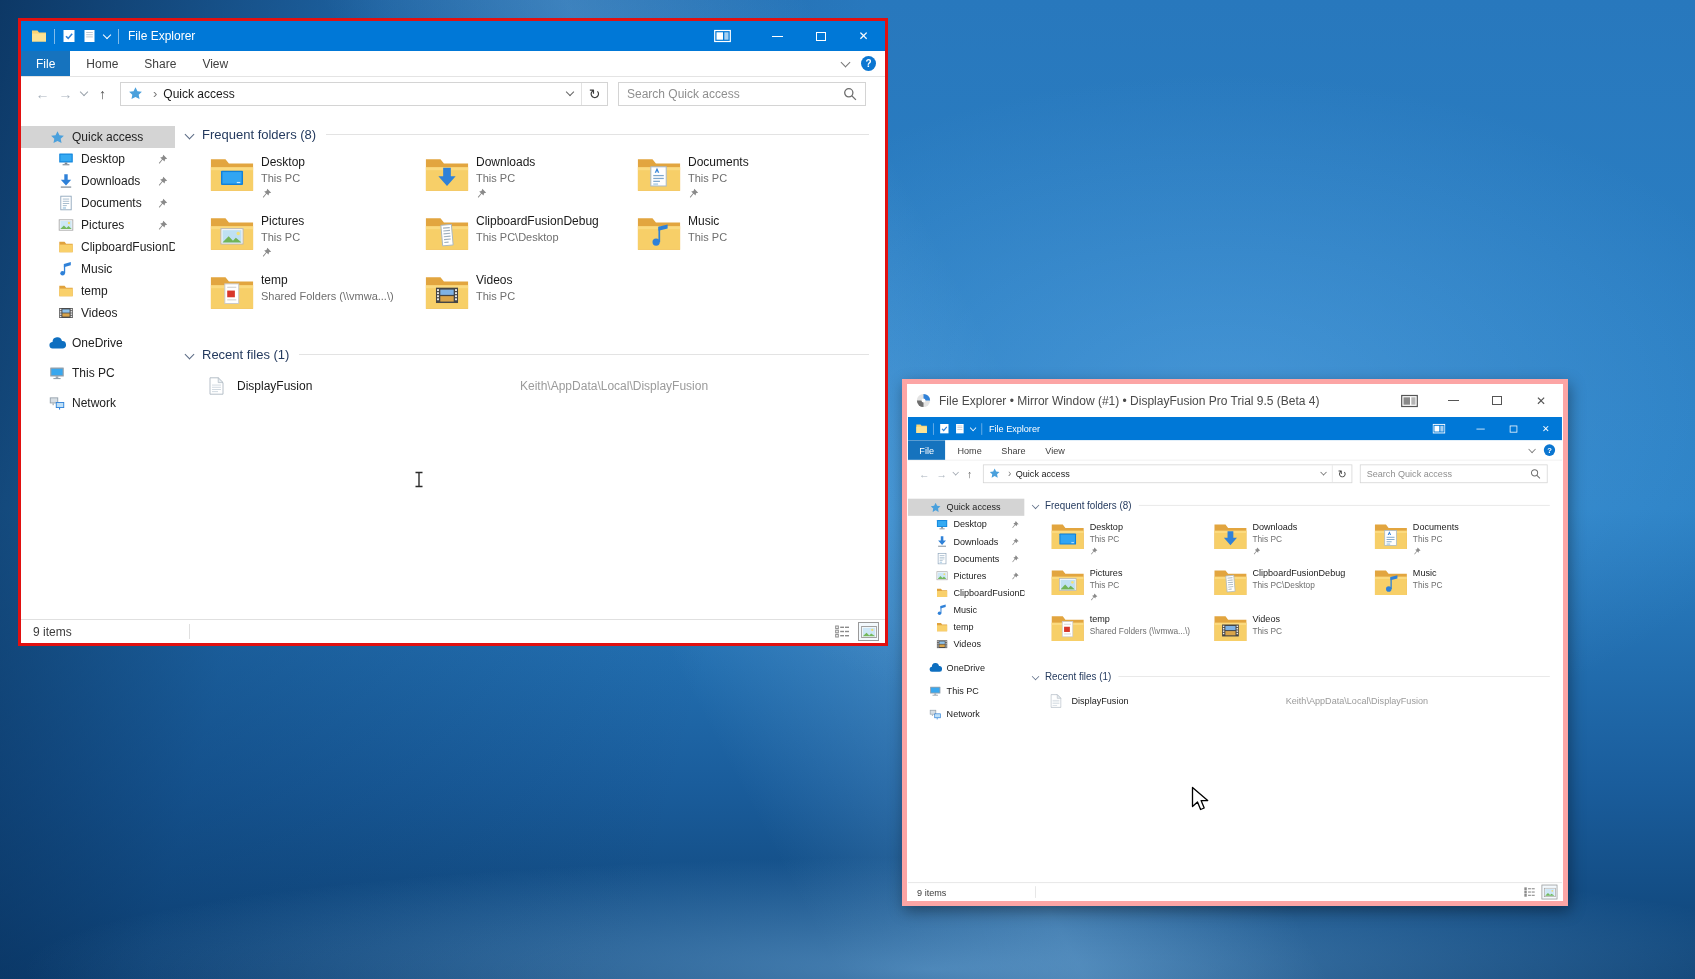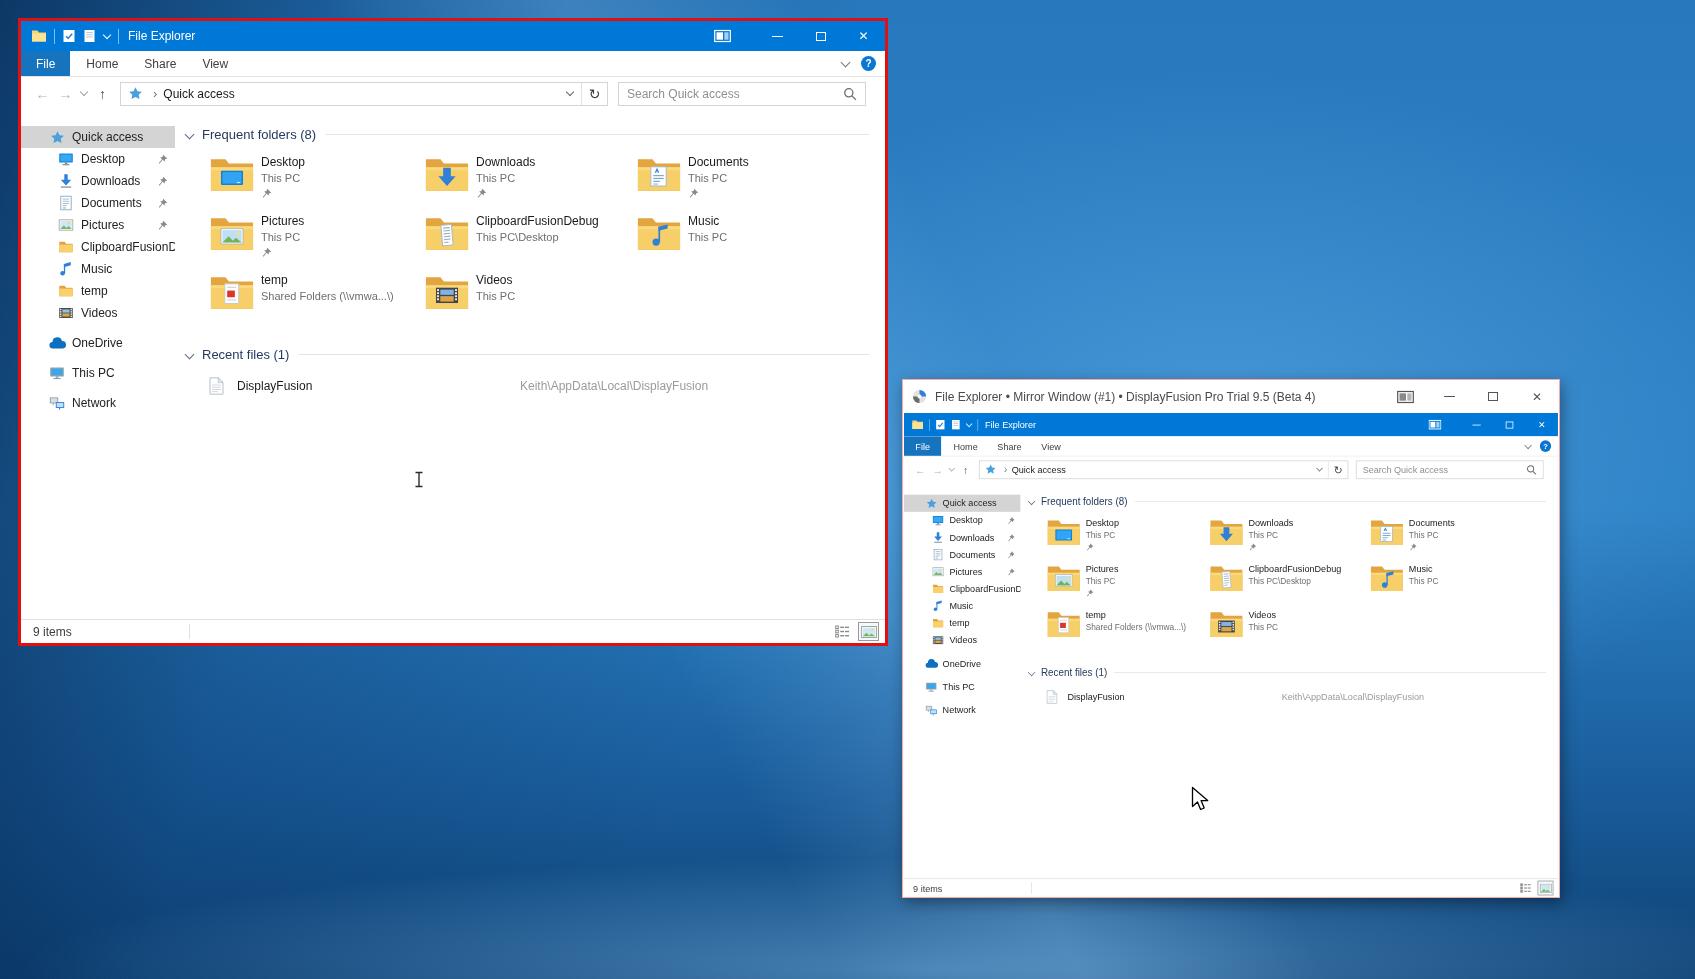--- a/index.html
+++ b/index.html
@@ -93,21 +93,21 @@
   .rf-path{font-size:12px;color:#9b9b9b;white-space:nowrap;}
 
   .statusbar{height:23px;border-top:1px solid #e0e0e0;display:flex;align-items:center;flex:0 0 auto;position:relative;font-size:12px;color:#3c3c3c;background:#fff;}
   .st-text{padding-left:12px;}
   .st-sep{position:absolute;left:168px;top:4px;bottom:4px;width:1px;background:#e0e0e0;}
   .st-views{margin-left:auto;display:flex;align-items:center;gap:5px;padding-right:6px;}
   .st-btn{width:21px;height:19px;display:flex;align-items:center;justify-content:center;box-sizing:border-box;}
   .st-btn.active{border:1px solid #9a9a9a;background:#f3f9fd;}
 
   
-  .mirror-frame{position:absolute;left:902px;top:379px;width:656px;background:#fff;border:1px solid #fca5a5;box-shadow:2px 5px 14px rgba(0,0,0,.38);z-index:6;}
+  .mirror-frame{position:absolute;left:902px;top:379px;width:656px;background:#fff;border:5px solid #fca5a5;box-shadow:2px 5px 14px rgba(0,0,0,.38);z-index:6;}
   .mirror-titlebar{height:33px;display:flex;align-items:center;background:#fff;}
   .df-logo{margin-left:9px;display:flex;}
   .mirror-title{margin-left:8px;font-size:12px;color:#4a4a4a;white-space:nowrap;overflow:hidden;}
   .m-cap{margin-left:auto;display:flex;height:100%;flex:0 0 auto;}
   .m-btn{width:44px;display:flex;align-items:center;justify-content:center;color:#555;}
   .mirror-body{width:654px;height:484px;overflow:hidden;position:relative;margin:0 auto;}
   .scale-wrap{width:864px;height:622px;transform:scale(0.7569,0.7781);transform-origin:0 0;}
 
   
   .cursor-ibeam{position:absolute;left:414px;top:471px;z-index:20;}

